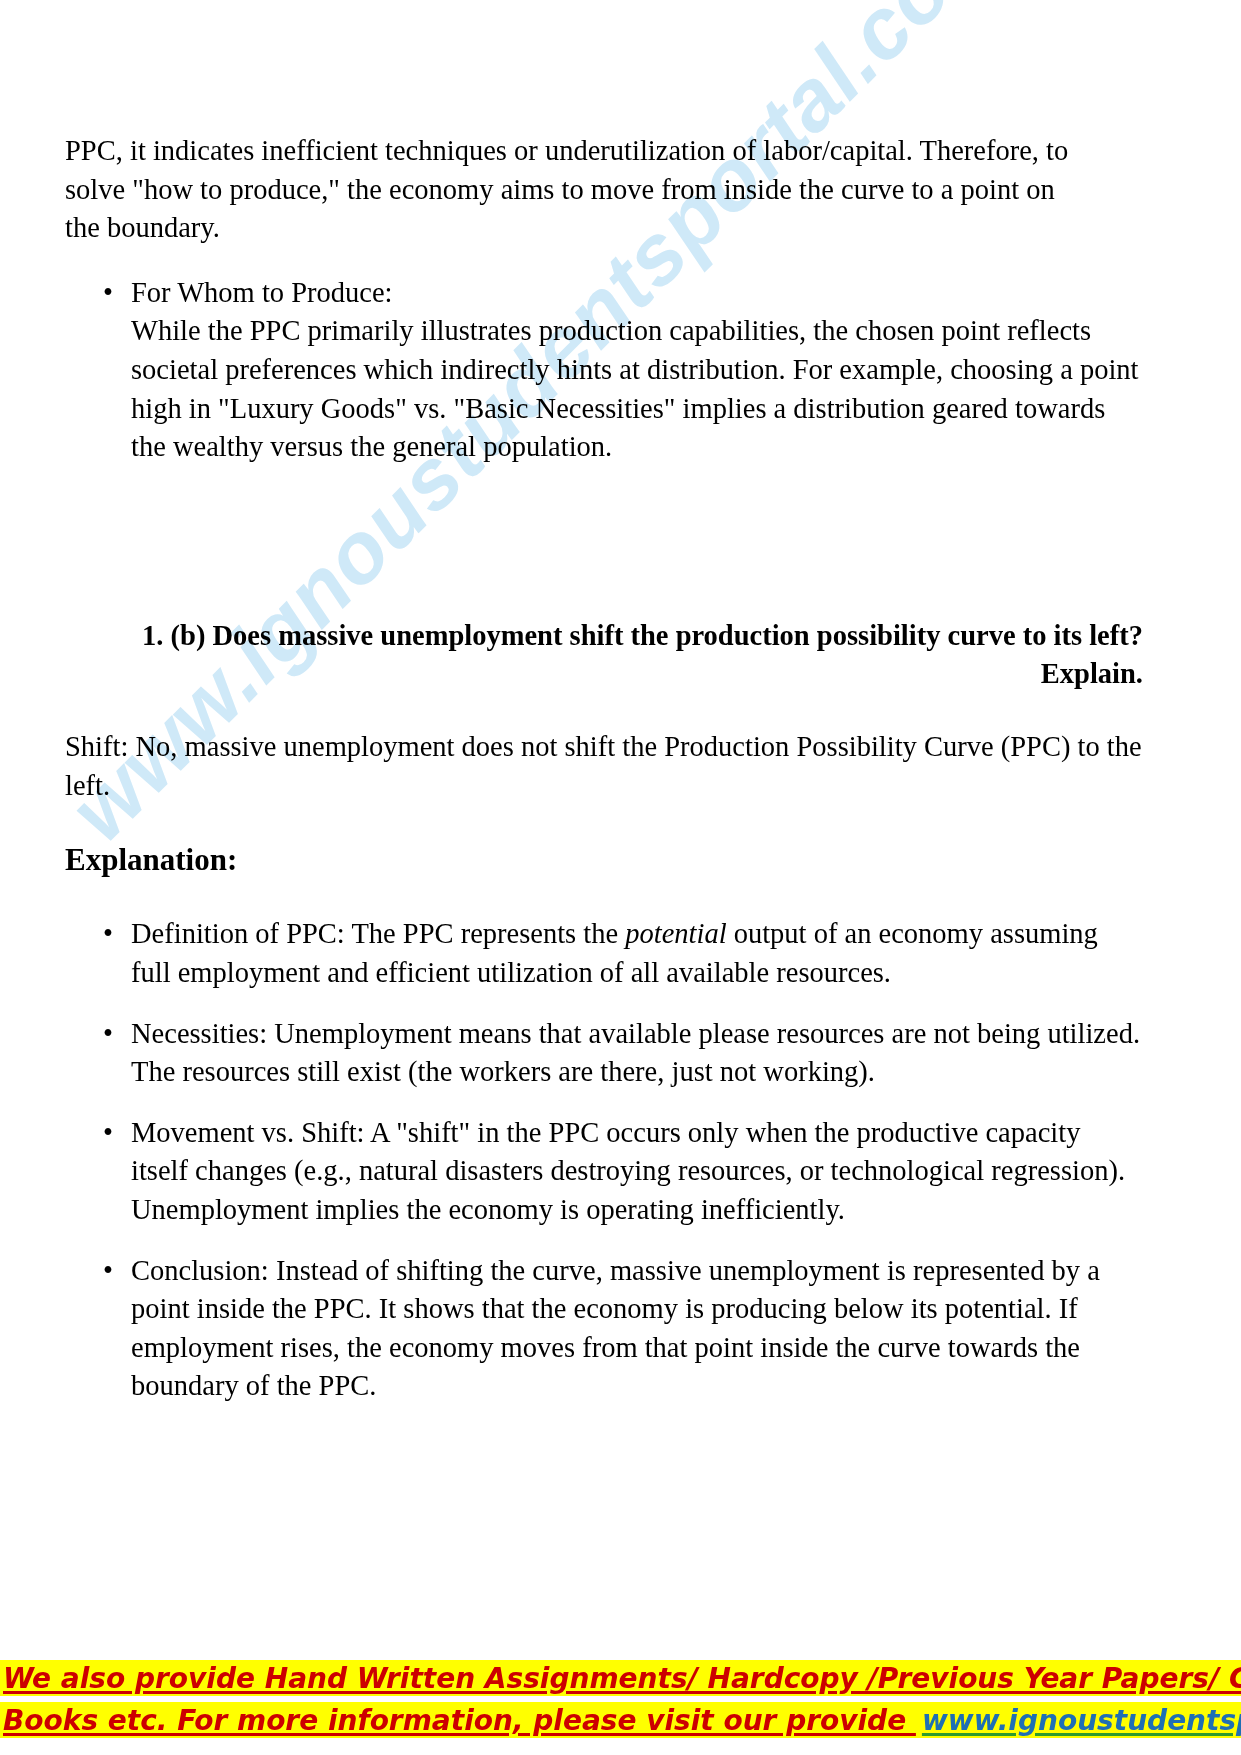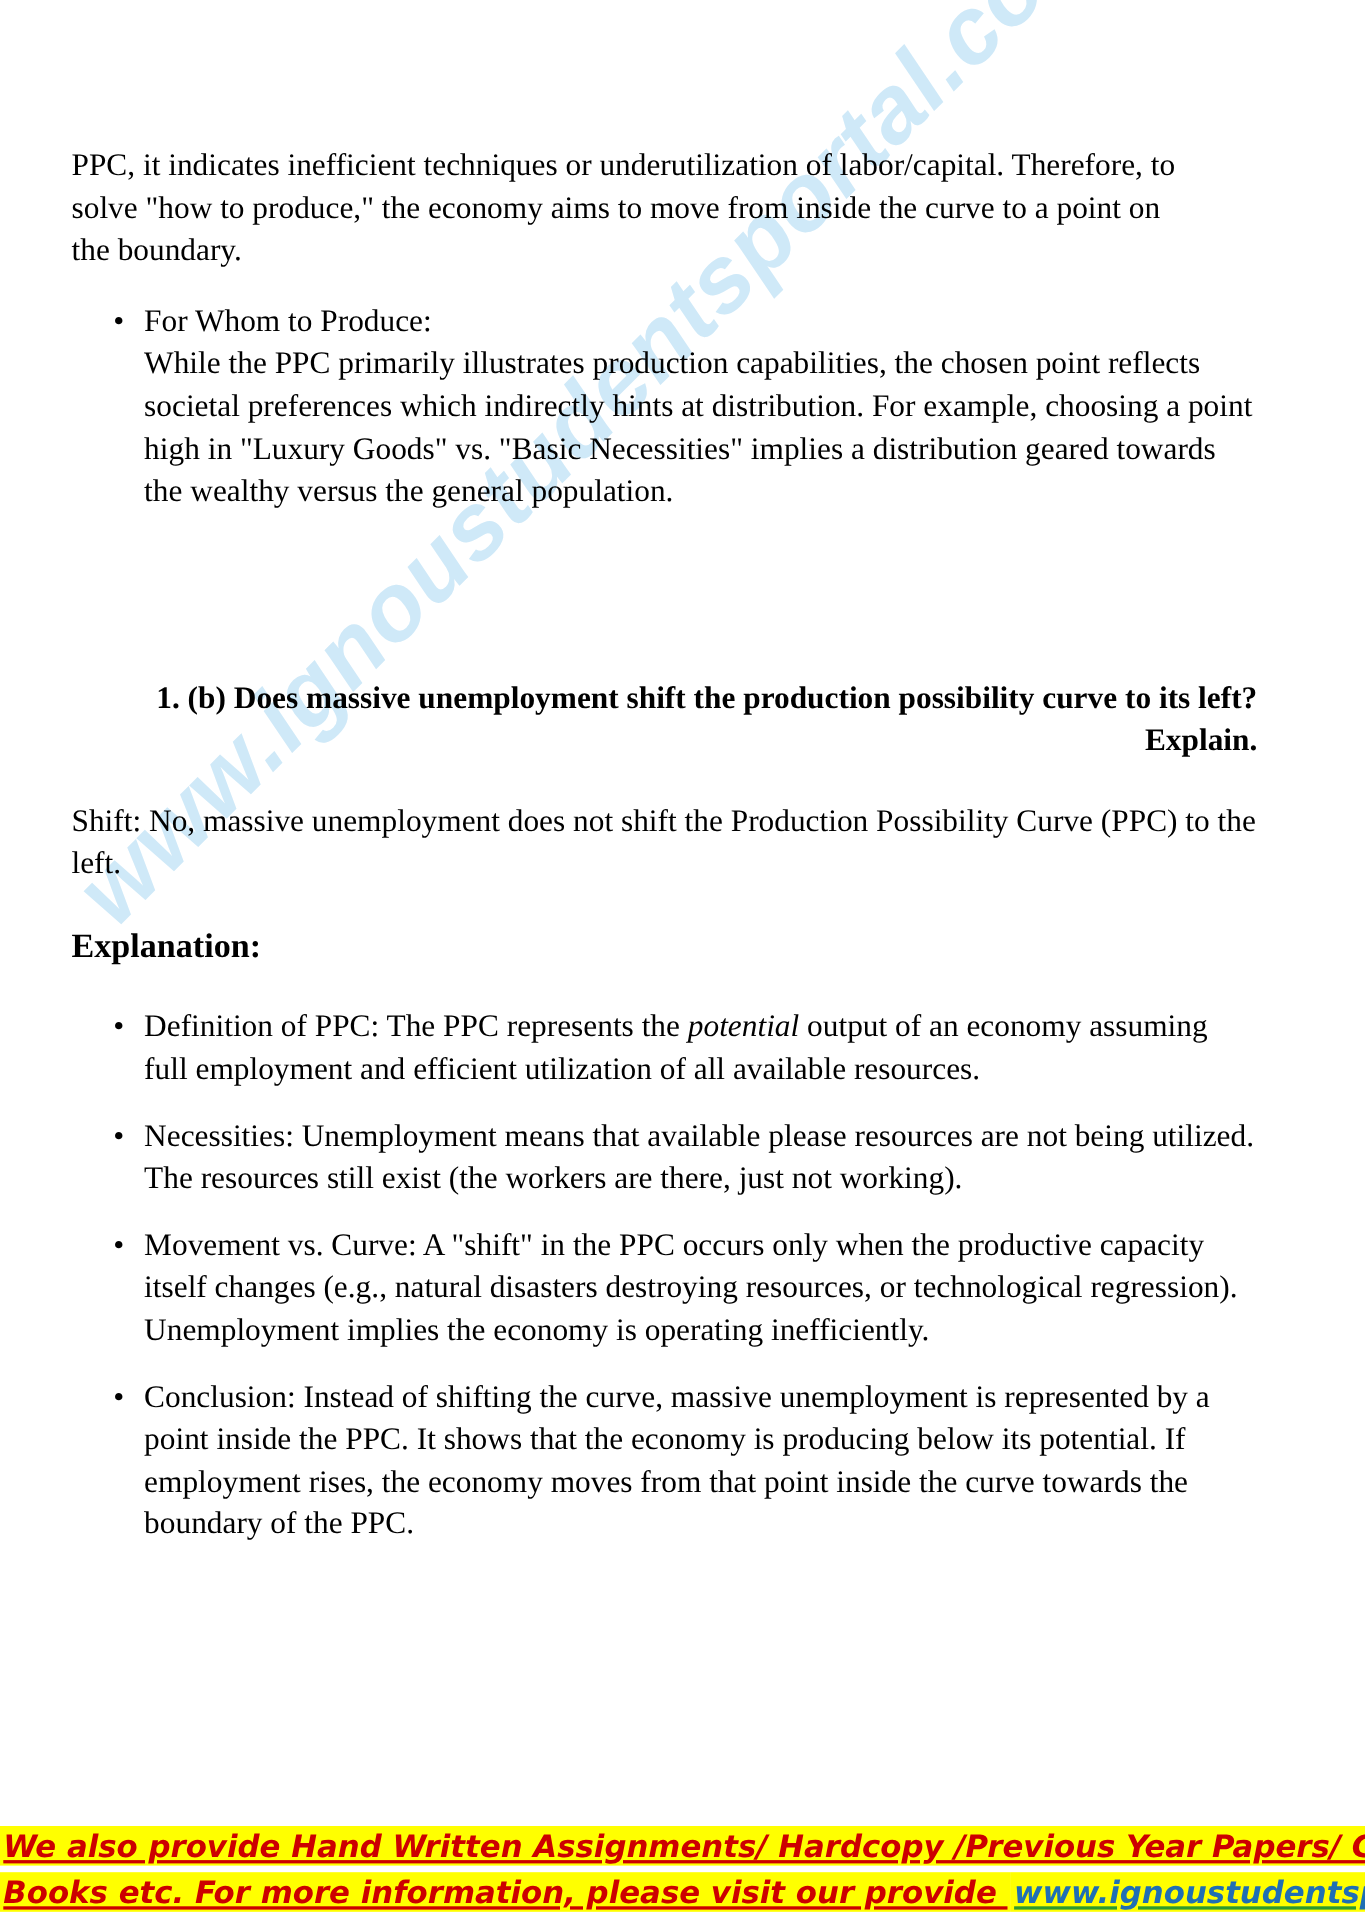--- a/index.html
+++ b/index.html
@@ -187,21 +187,21 @@
       <li>
         <span class="bullet-dot">•</span>
         <span class="li-text"><b>Definition of PPC:</b><span> The PPC represents the </span><i>potential</i><span> output of an economy assuming full employment and efficient utilization of all available resources.</span></span>
       </li>
       <li>
         <span class="bullet-dot">•</span>
         <span class="li-text"><b>Necessities:</b><span> Unemployment means that available please resources are not being utilized. The resources still exist (the workers are there, just not working).</span></span>
       </li>
       <li>
         <span class="bullet-dot">•</span>
-        <span class="li-text"><b>Movement vs. Curve:</b><span> A "shift" in the PPC occurs only when the productive capacity itself changes (e.g., natural disasters destroying resources, or technological regression). Unemployment implies the economy is operating inefficiently.</span></span>
+        <span class="li-text"><b>Movement vs. Shift:</b><span> A "shift" in the PPC occurs only when the productive capacity itself changes (e.g., natural disasters destroying resources, or technological regression). Unemployment implies the economy is operating inefficiently.</span></span>
       </li>
       <li>
         <span class="bullet-dot">•</span>
         <span class="li-text"><b>Conclusion:</b><span> Instead of shifting the curve, massive unemployment is represented by a point </span><b>inside</b><span> the PPC. It shows that the economy is producing below its potential. If employment rises, the economy moves from that point inside the curve towards the boundary of the PPC.</span></span>
       </li>
     </ul>
 
   </div>
 </div>
 

